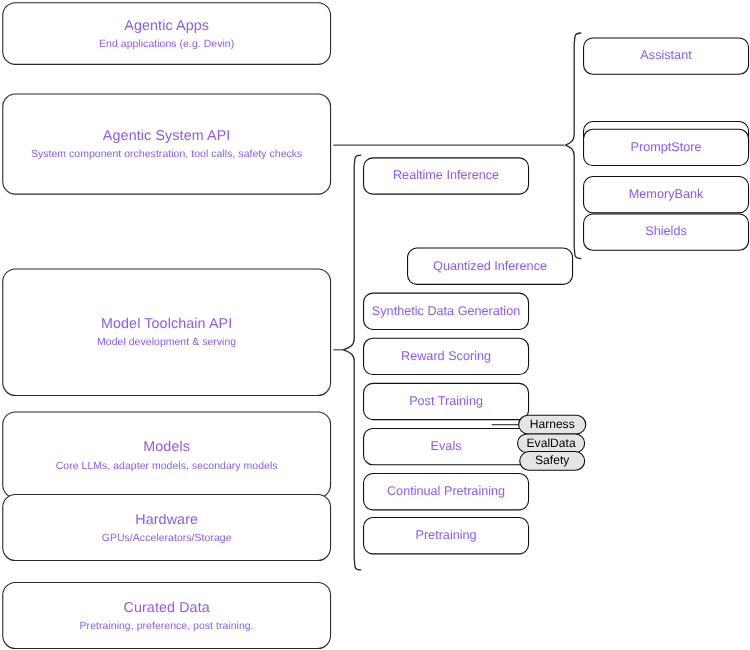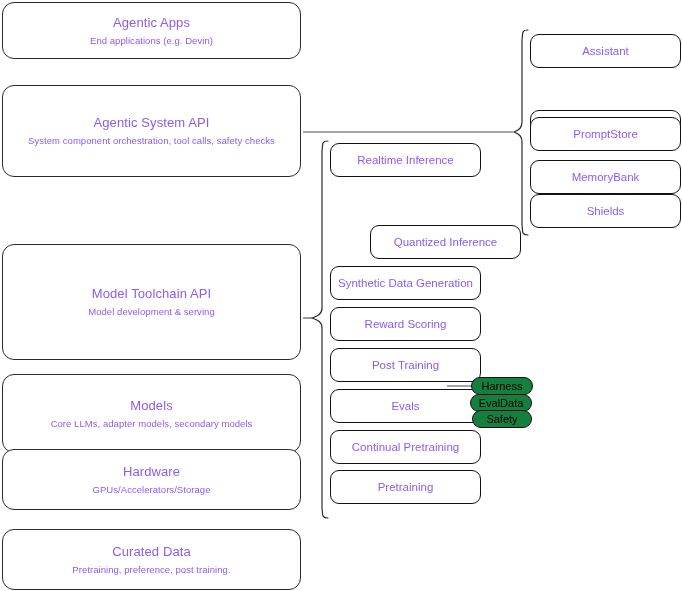--- a/index.html
+++ b/index.html
@@ -62,21 +62,21 @@
     line-height: 14px;
   }
   .cap.mid { left: 330px; }
   .cap.right { left: 530px; }
 
   
   .tag {
     position: absolute;
     box-sizing: border-box;
     border: 1px solid #111111;
-    background: #15803d;
+    background: #e5e5e5;
     border-radius: 999px;
     display: flex;
     align-items: center;
     justify-content: center;
     font-size: 11px;
     line-height: 13px;
     color: #000;
     z-index: 5;
   }
 

